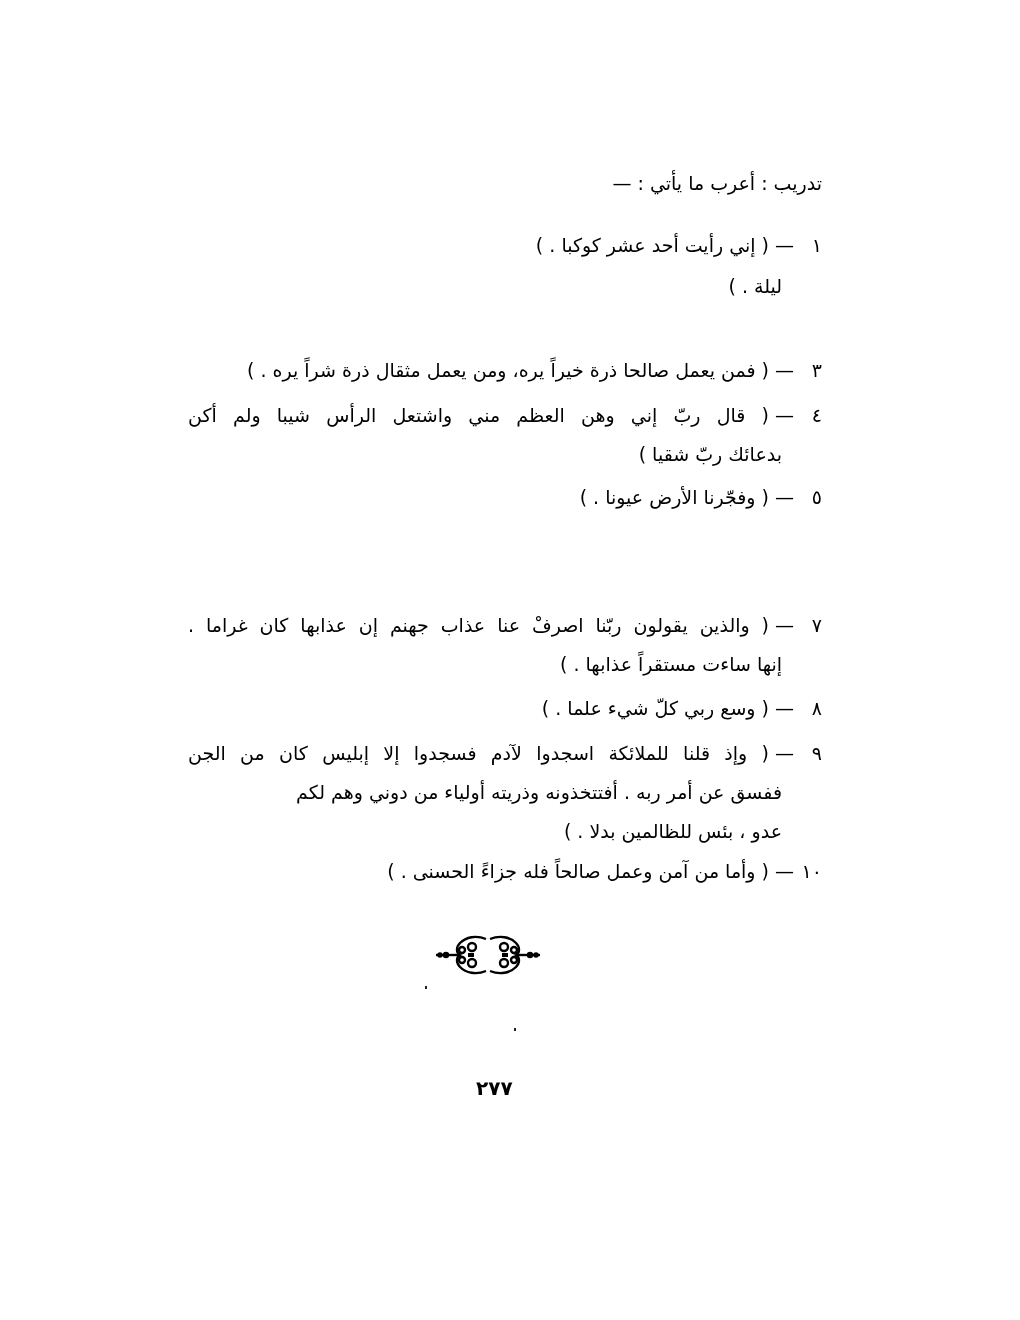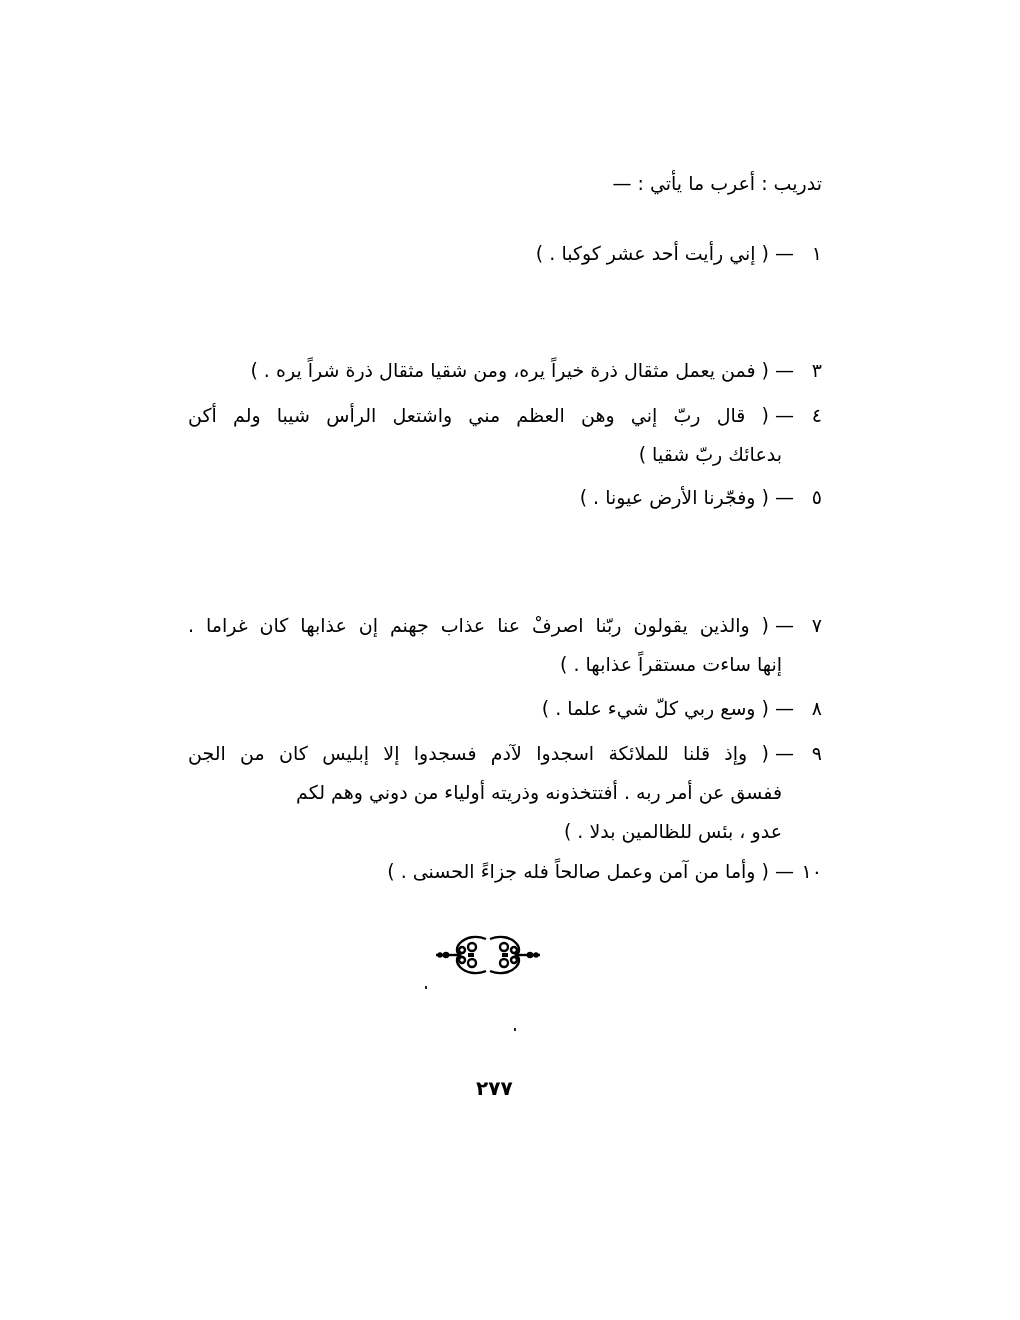--- a/index.html
+++ b/index.html
@@ -57,29 +57,30 @@
     }
     .speck { position: absolute; width: 2px; height: 3px; background: #222; }
   </style>
 </head>
 <body>
 
 <div class="page">
 
   <div class="heading rtl">تدريب : أعرب ما يأتي : —</div>
 
-  <div class="item rtl" style="top:234px;">
+  <div class="item rtl" style="top:226px;">
     <span class="line first"><span class="num">١</span><span class="dash">—</span><span>( إني رأيت أحد عشر كوكبا . )</span></span>
   </div>
 
   <div class="item rtl justify" style="top:267px;">
+    <span class="line cont">ليلة . )</span>
   </div>
 
   <div class="item rtl" style="top:351px;">
-    <span class="line first"><span class="num">٣</span><span class="dash">—</span><span>( فمن يعمل مثقال ذرة خيراً يره، ومن شقيا مثقال ذرة شراً يره . )</span></span>
+    <span class="line first"><span class="num">٣</span><span class="dash">—</span><span>( فمن يعمل صالحا ذرة خيراً يره، ومن يعمل مثقال ذرة شراً يره . )</span></span>
   </div>
 
   <div class="item rtl justify" style="top:396px;">
     <span class="line first"><span class="num">٤</span><span class="dash">—</span><span>( قال ربّ إني وهن العظم مني واشتعل الرأس شيبا ولم أكن</span></span>
     <span class="line cont">بدعائك ربّ شقيا )</span>
   </div>
 
   <div class="item rtl" style="top:478px;">
     <span class="line first"><span class="num">٥</span><span class="dash">—</span><span>( وفجّرنا الأرض عيونا . )</span></span>
   </div>

